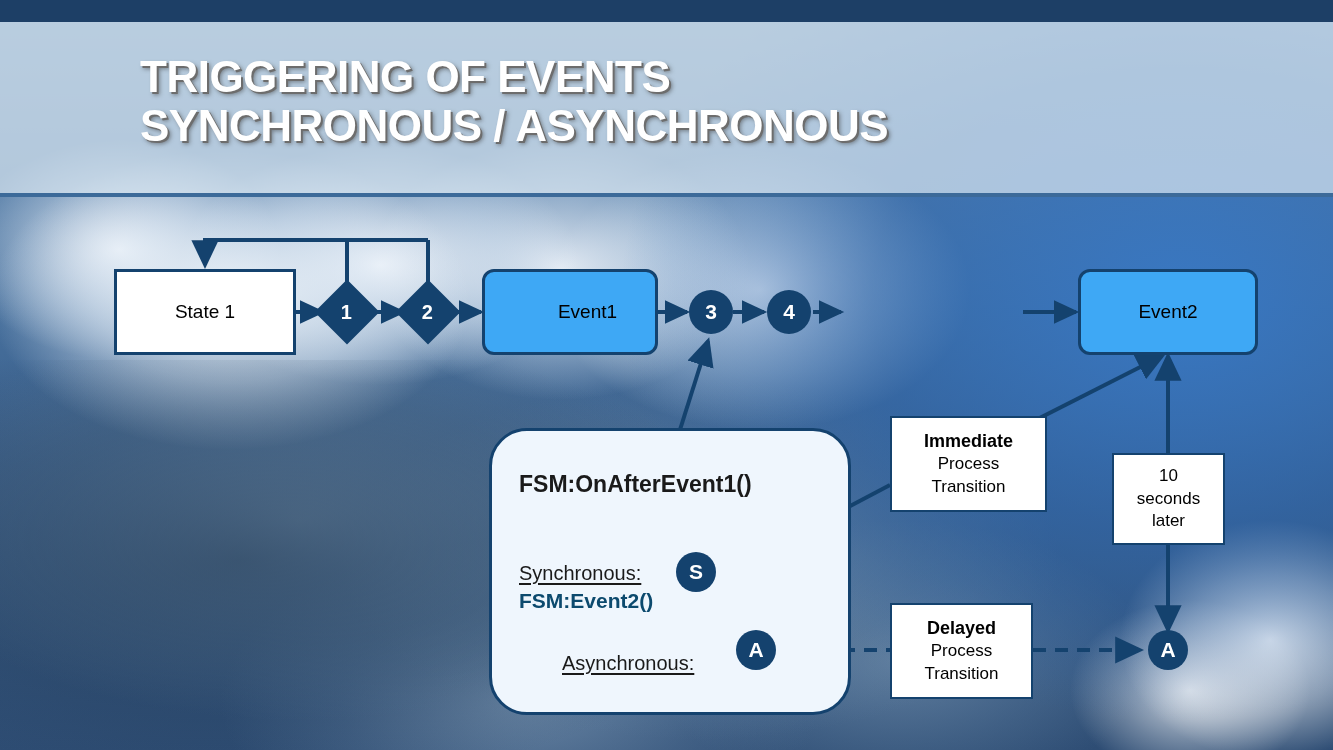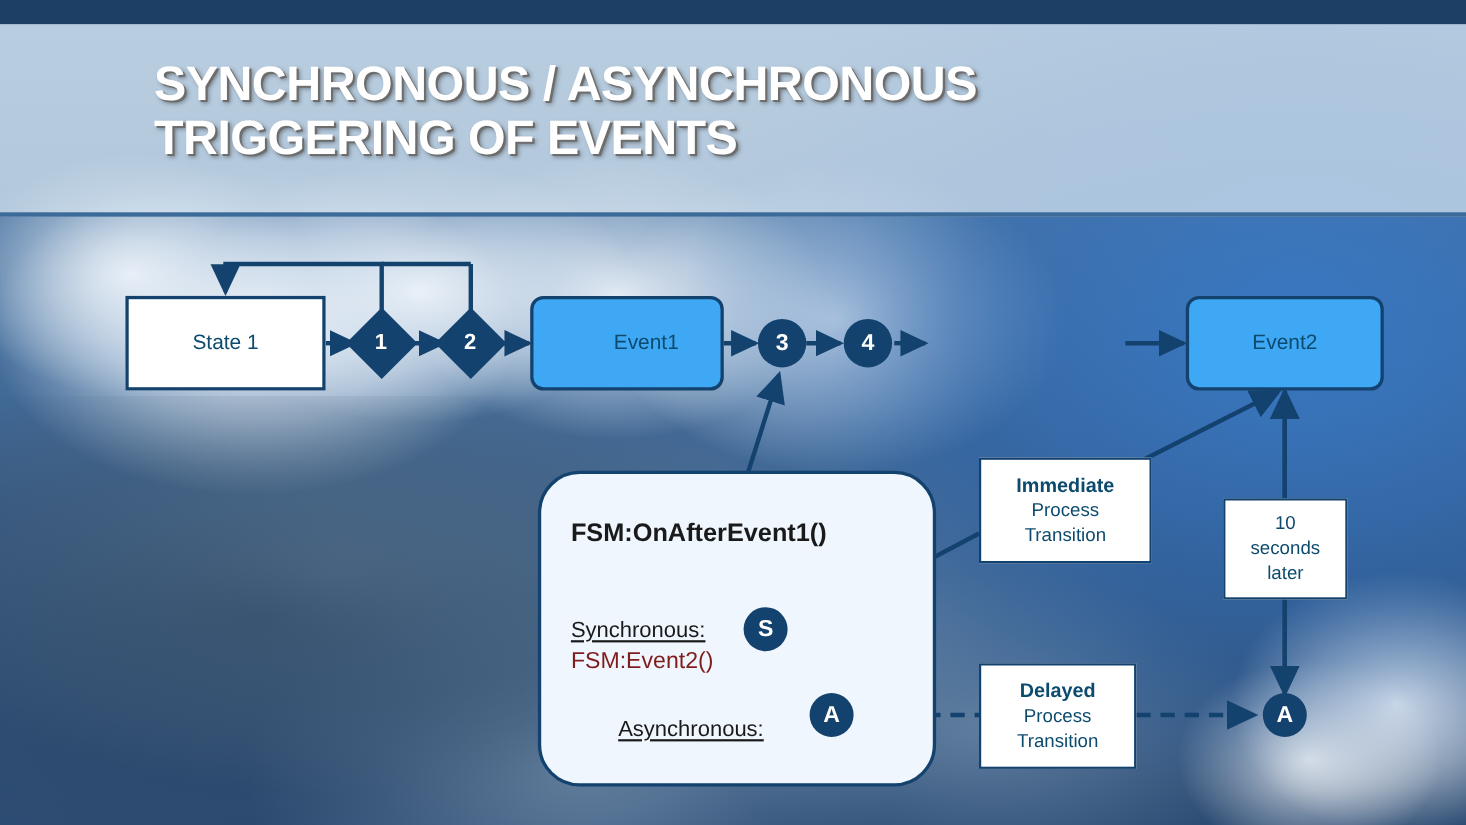--- a/index.html
+++ b/index.html
@@ -63,21 +63,21 @@
   }
   #title .ln { display: block; white-space: nowrap; }
 
   
   #wires { position: absolute; inset: 0; }
 
   
   .node {
     position: absolute;
     display: flex; align-items: center; justify-content: center;
-    color: #0c4a6e;
+    color: #000000;
   }
   .state-box {
     background: #ffffff;
     border: 3px solid #14426e;
     font-size: 19px;
   }
   .event-box {
     background: #3ea8f5;
     border: 3px solid #14426e;
     border-radius: 12px;
@@ -120,41 +120,41 @@
   #callout .heading {
     position: absolute; left: 27px; top: 40px;
     font-size: 23px; font-weight: bold; color: #1a1a1a;
     text-underline-offset: 4px;
   }
   #callout .sub {
     position: absolute; font-size: 20px; color: #1a1a1a;
     text-decoration: underline; text-underline-offset: 3px;
   }
   #callout .code {
-    position: absolute; font-size: 21px; font-weight: normal; color: #7f1d1d;
+    position: absolute; font-size: 21px; font-weight: bold; color: #0c4a6e;
   }
   #sync-label  { left: 27px; top: 131px; }
   #sync-code   { left: 27px; top: 158px; }
   #async-label { left: 38px; top: 221px; margin-left: 32px; }
   #async-code  { left: 27px; top: 248px; }
 </style>
 </head>
 <body>
 
 <div id="slide">
 
   <div id="bg"></div>
   <div id="bg-dark"></div>
 
   <div id="topbar"></div>
   <div id="titleband"></div>
 
   <div id="title">
+    <span class="ln">TRIGGERING OF EVENTS</span>
     <span class="ln">SYNCHRONOUS / ASYNCHRONOUS</span>
-    <span class="ln">TRIGGERING OF EVENTS</span>
   </div>
 
   <svg id="wires" width="1333" height="750" viewBox="0 0 1333 750">
     <defs>
       <marker id="ah" markerWidth="7" markerHeight="7" refX="5.6" refY="3" orient="auto">
         <path d="M0,0 L6.4,3 L0,6 z" fill="#14426e"></path>
       </marker>
       <marker id="ah2" markerWidth="8" markerHeight="8" refX="6.2" refY="3.4" orient="auto">
         <path d="M0,0 L7.2,3.4 L0,6.8 z" fill="#14426e"></path>
       </marker>

